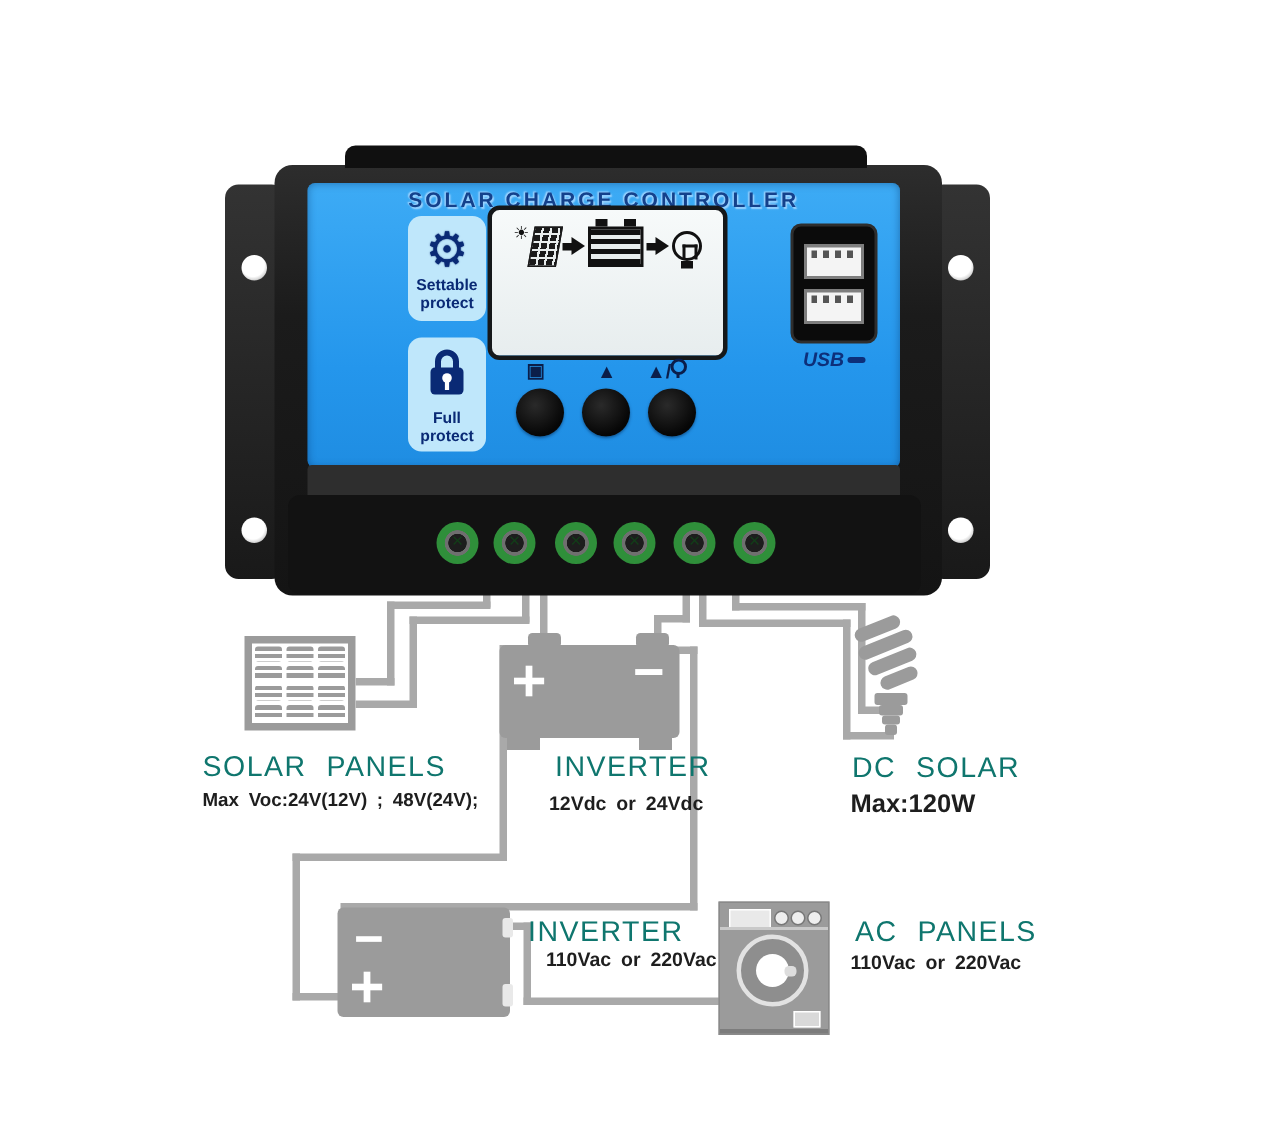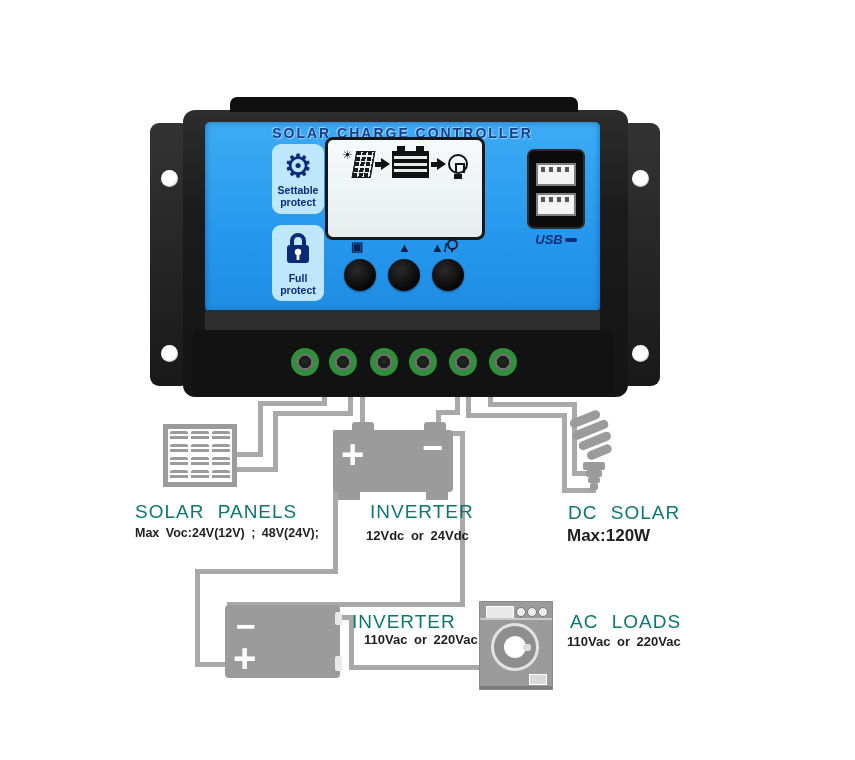--- a/index.html
+++ b/index.html
@@ -289,16 +289,16 @@
 
   <div class="ctitle" style="left:370px;top:501px;">INVERTER</div>
   <div class="cspec" style="left:366px;top:528px;font-size:13px;">12Vdc or 24Vdc</div>
 
   <div class="ctitle" style="left:568px;top:502px;">DC SOLAR</div>
   <div class="cspec" style="left:567px;top:526px;font-size:17px;">Max:120W</div>
 
   <div class="ctitle" style="left:352px;top:611px;">INVERTER</div>
   <div class="cspec" style="left:364px;top:632px;font-size:13px;">110Vac or 220Vac</div>
 
-  <div class="ctitle" style="left:570px;top:611px;">AC LOADS</div>
+  <div class="ctitle" style="left:570px;top:611px;">AC PANELS</div>
   <div class="cspec" style="left:567px;top:634px;font-size:13px;">110Vac or 220Vac</div>
 
 </div>
 
 </body></html>

